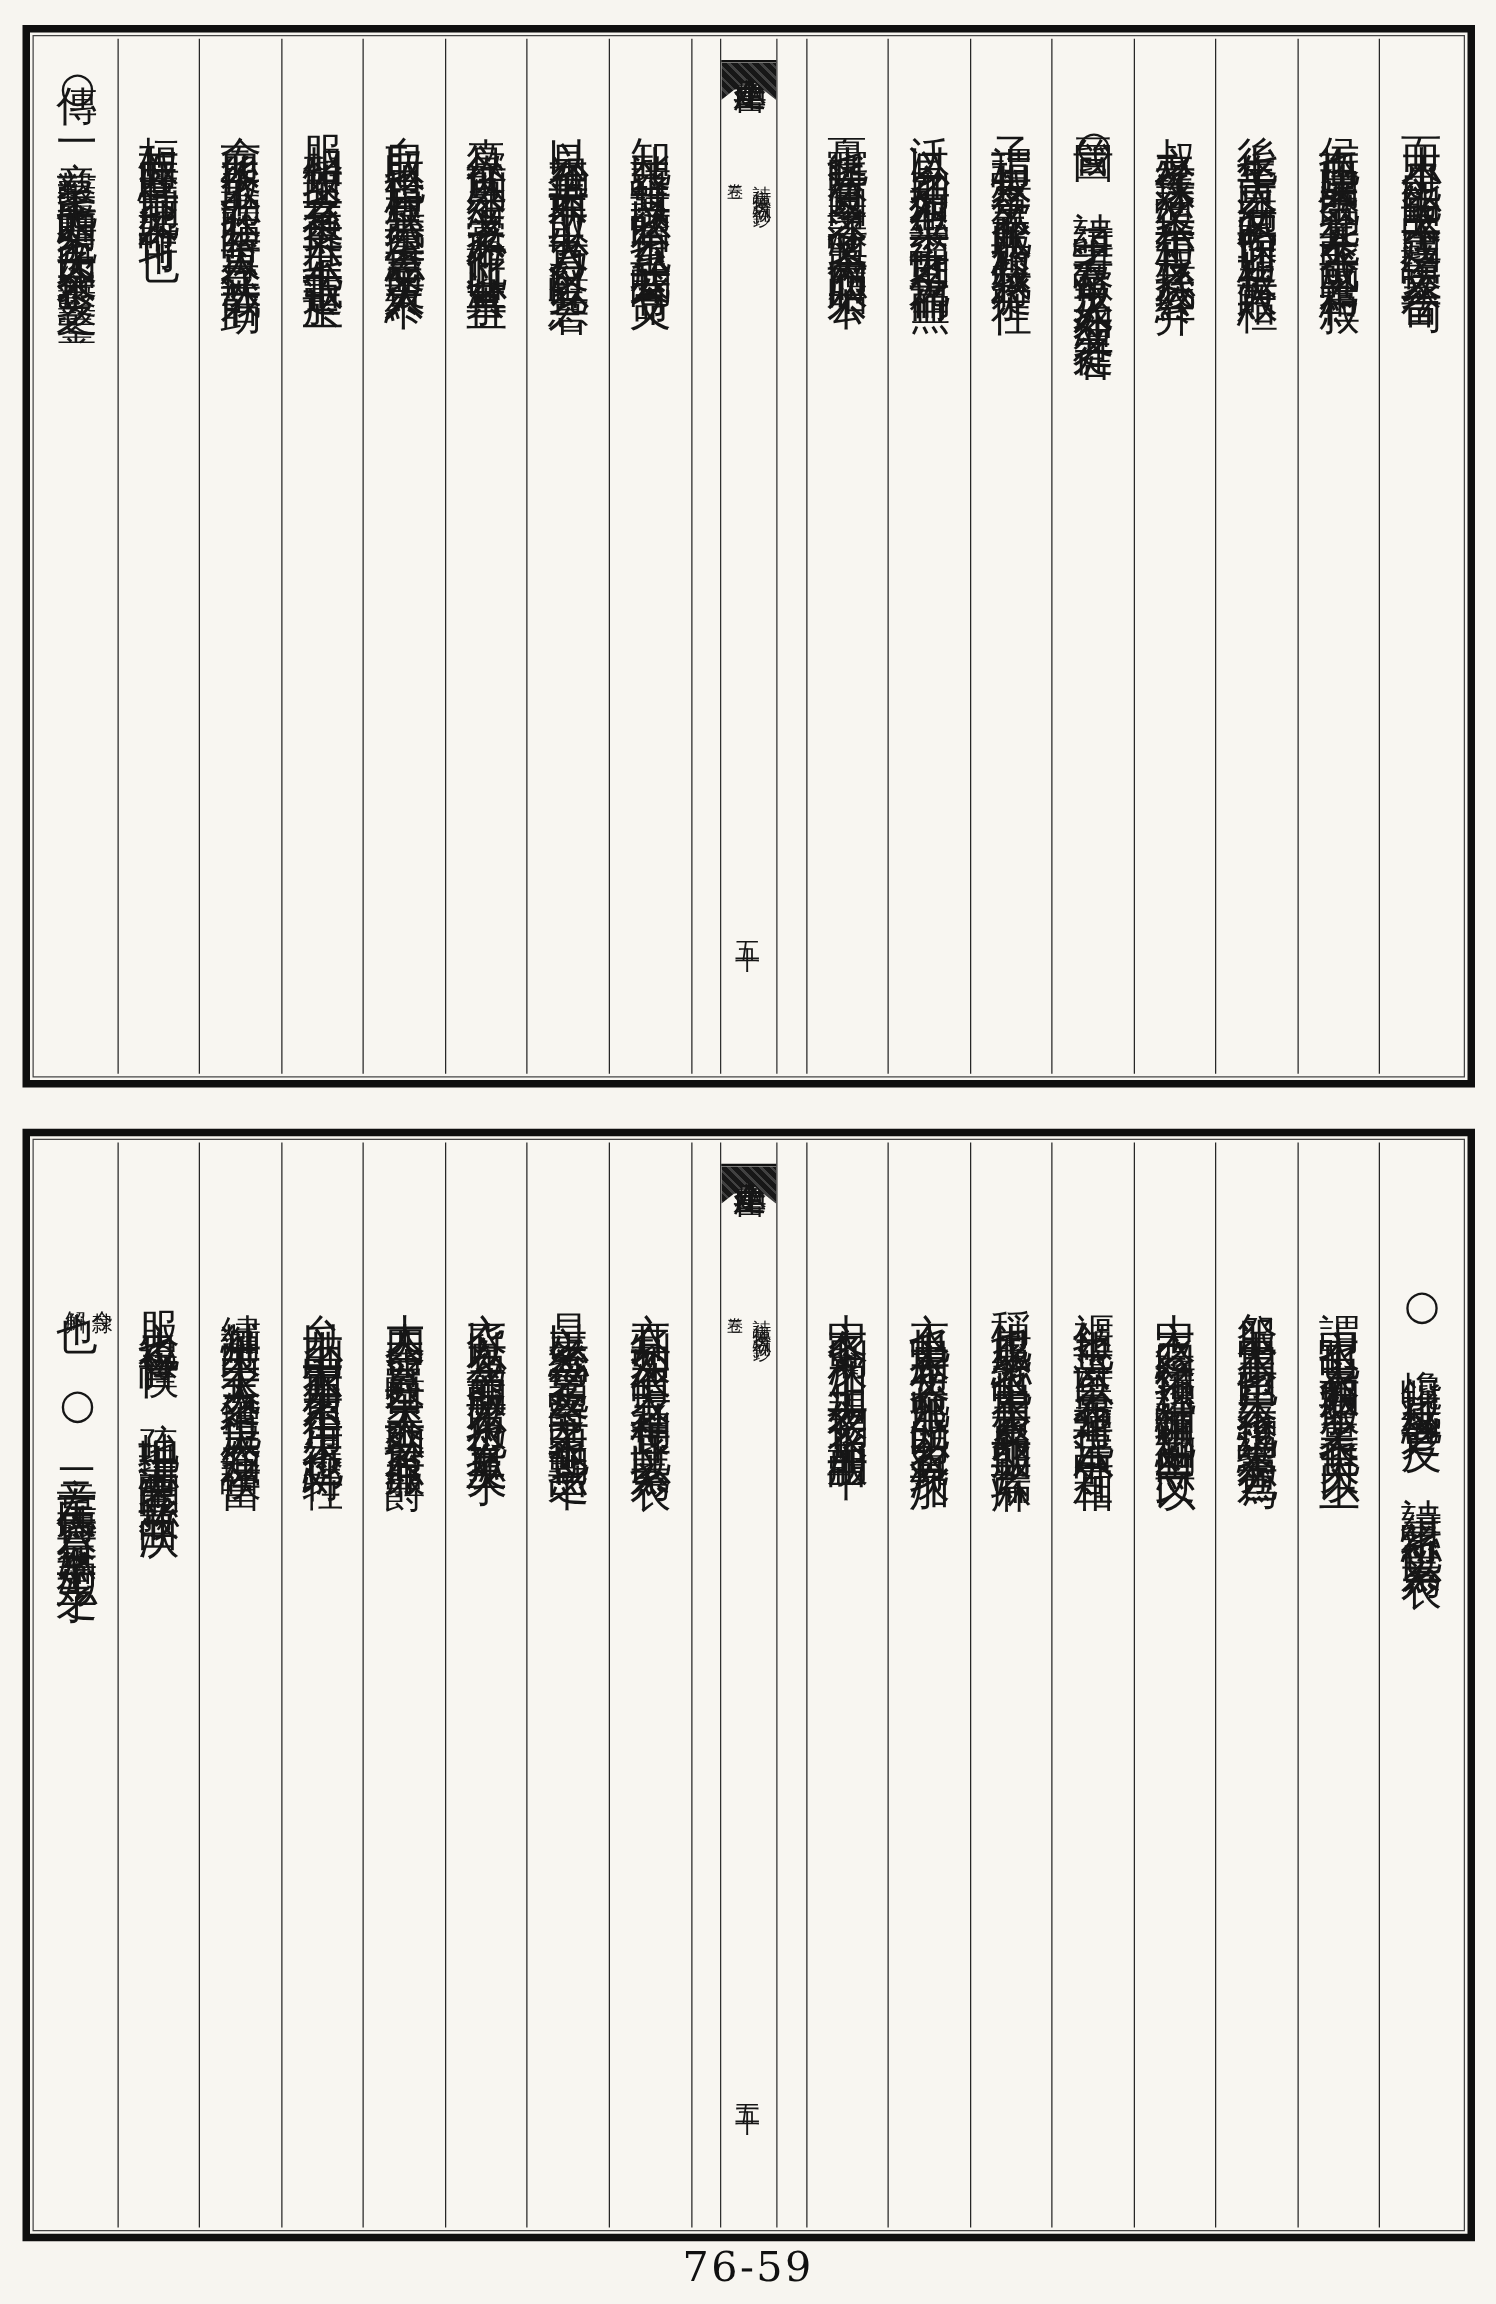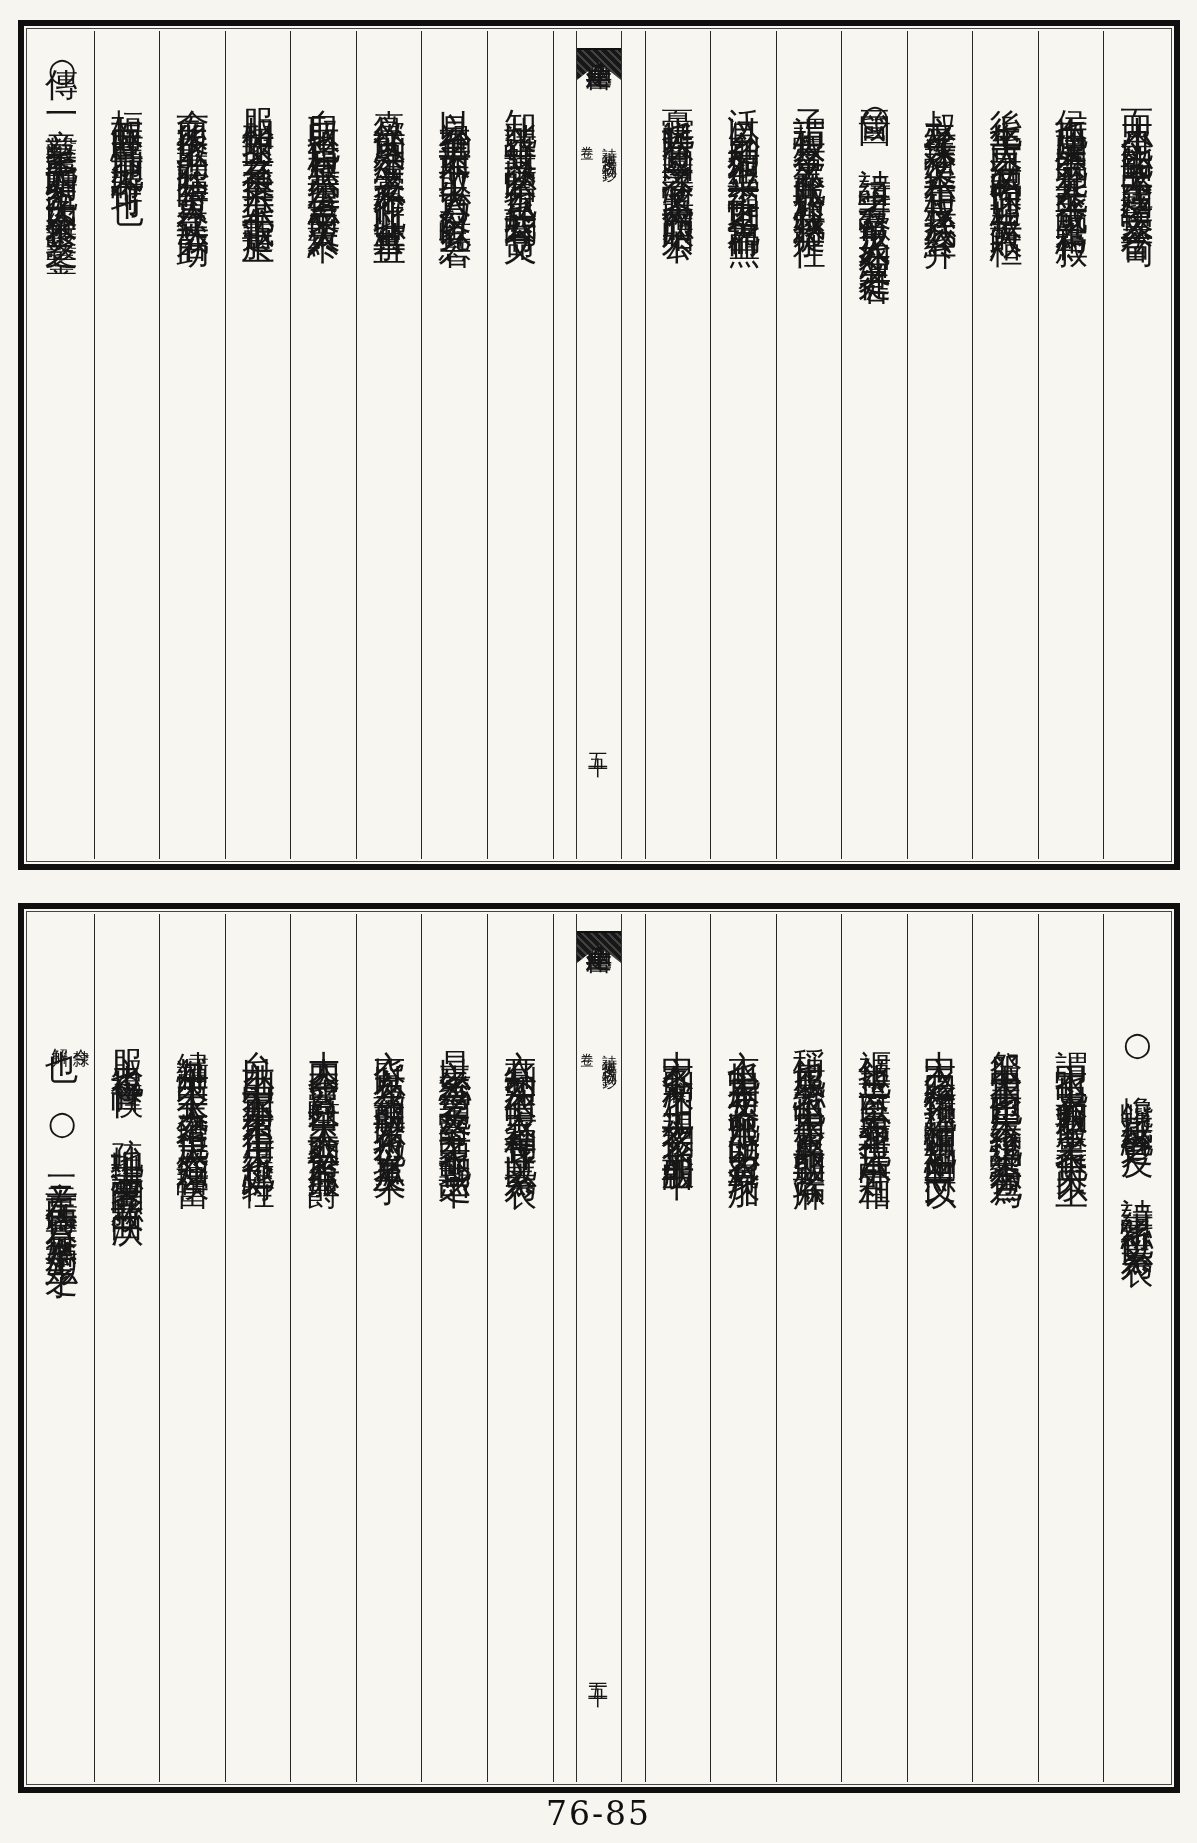--- a/index.html
+++ b/index.html
@@ -110,13 +110,13 @@
           <span class="bx-juan">卷三</span>
           <span class="bx-book">詩集傳名物鈔</span>
         </div>
         <div class="bx-page">五十一</div>
       </div>
     </div>
     <div class="group group--left"><div class="tcol"><span class="seg">衣其制如深衣但中衣之袖稍長耳此以素為衣</span></div><div class="tcol"><span class="seg">是以素絲為之謂冕及爵弁之中衣也朝燕之中</span></div><div class="tcol"><span class="seg">衣皆以布為之蓋朝服以布為也公之孤及天子</span></div><div class="tcol"><span class="seg">大夫四命皆爵弁自祭大夫士助祭於君亦服爵</span></div><div class="tcol"><span class="seg">弁以上則中衣亦用素但不得用朱襮也郊特牲</span></div><div class="tcol"><span class="seg">繡黼丹朱中衣大夫之僭禮也大夫僭知諸侯當</span></div><div class="tcol"><span class="seg">服之也襮音幞○疏地理志河東聞喜縣故曲沃</span></div><div class="tcol"><span class="seg">也</span><span class="dbl"><span class="dbl-col">解州</span><span class="dbl-col">今隸</span></span><span class="seg">○三章左氏傳齊景公無嫡子</span><span class="seg small">鬻</span><span class="seg">姒之子</span></div></div>
   </div>
 </div>
 
-<div class="page-no">76-85</div>
+<div class="page-no">76-59</div>
 
 </body></html>

